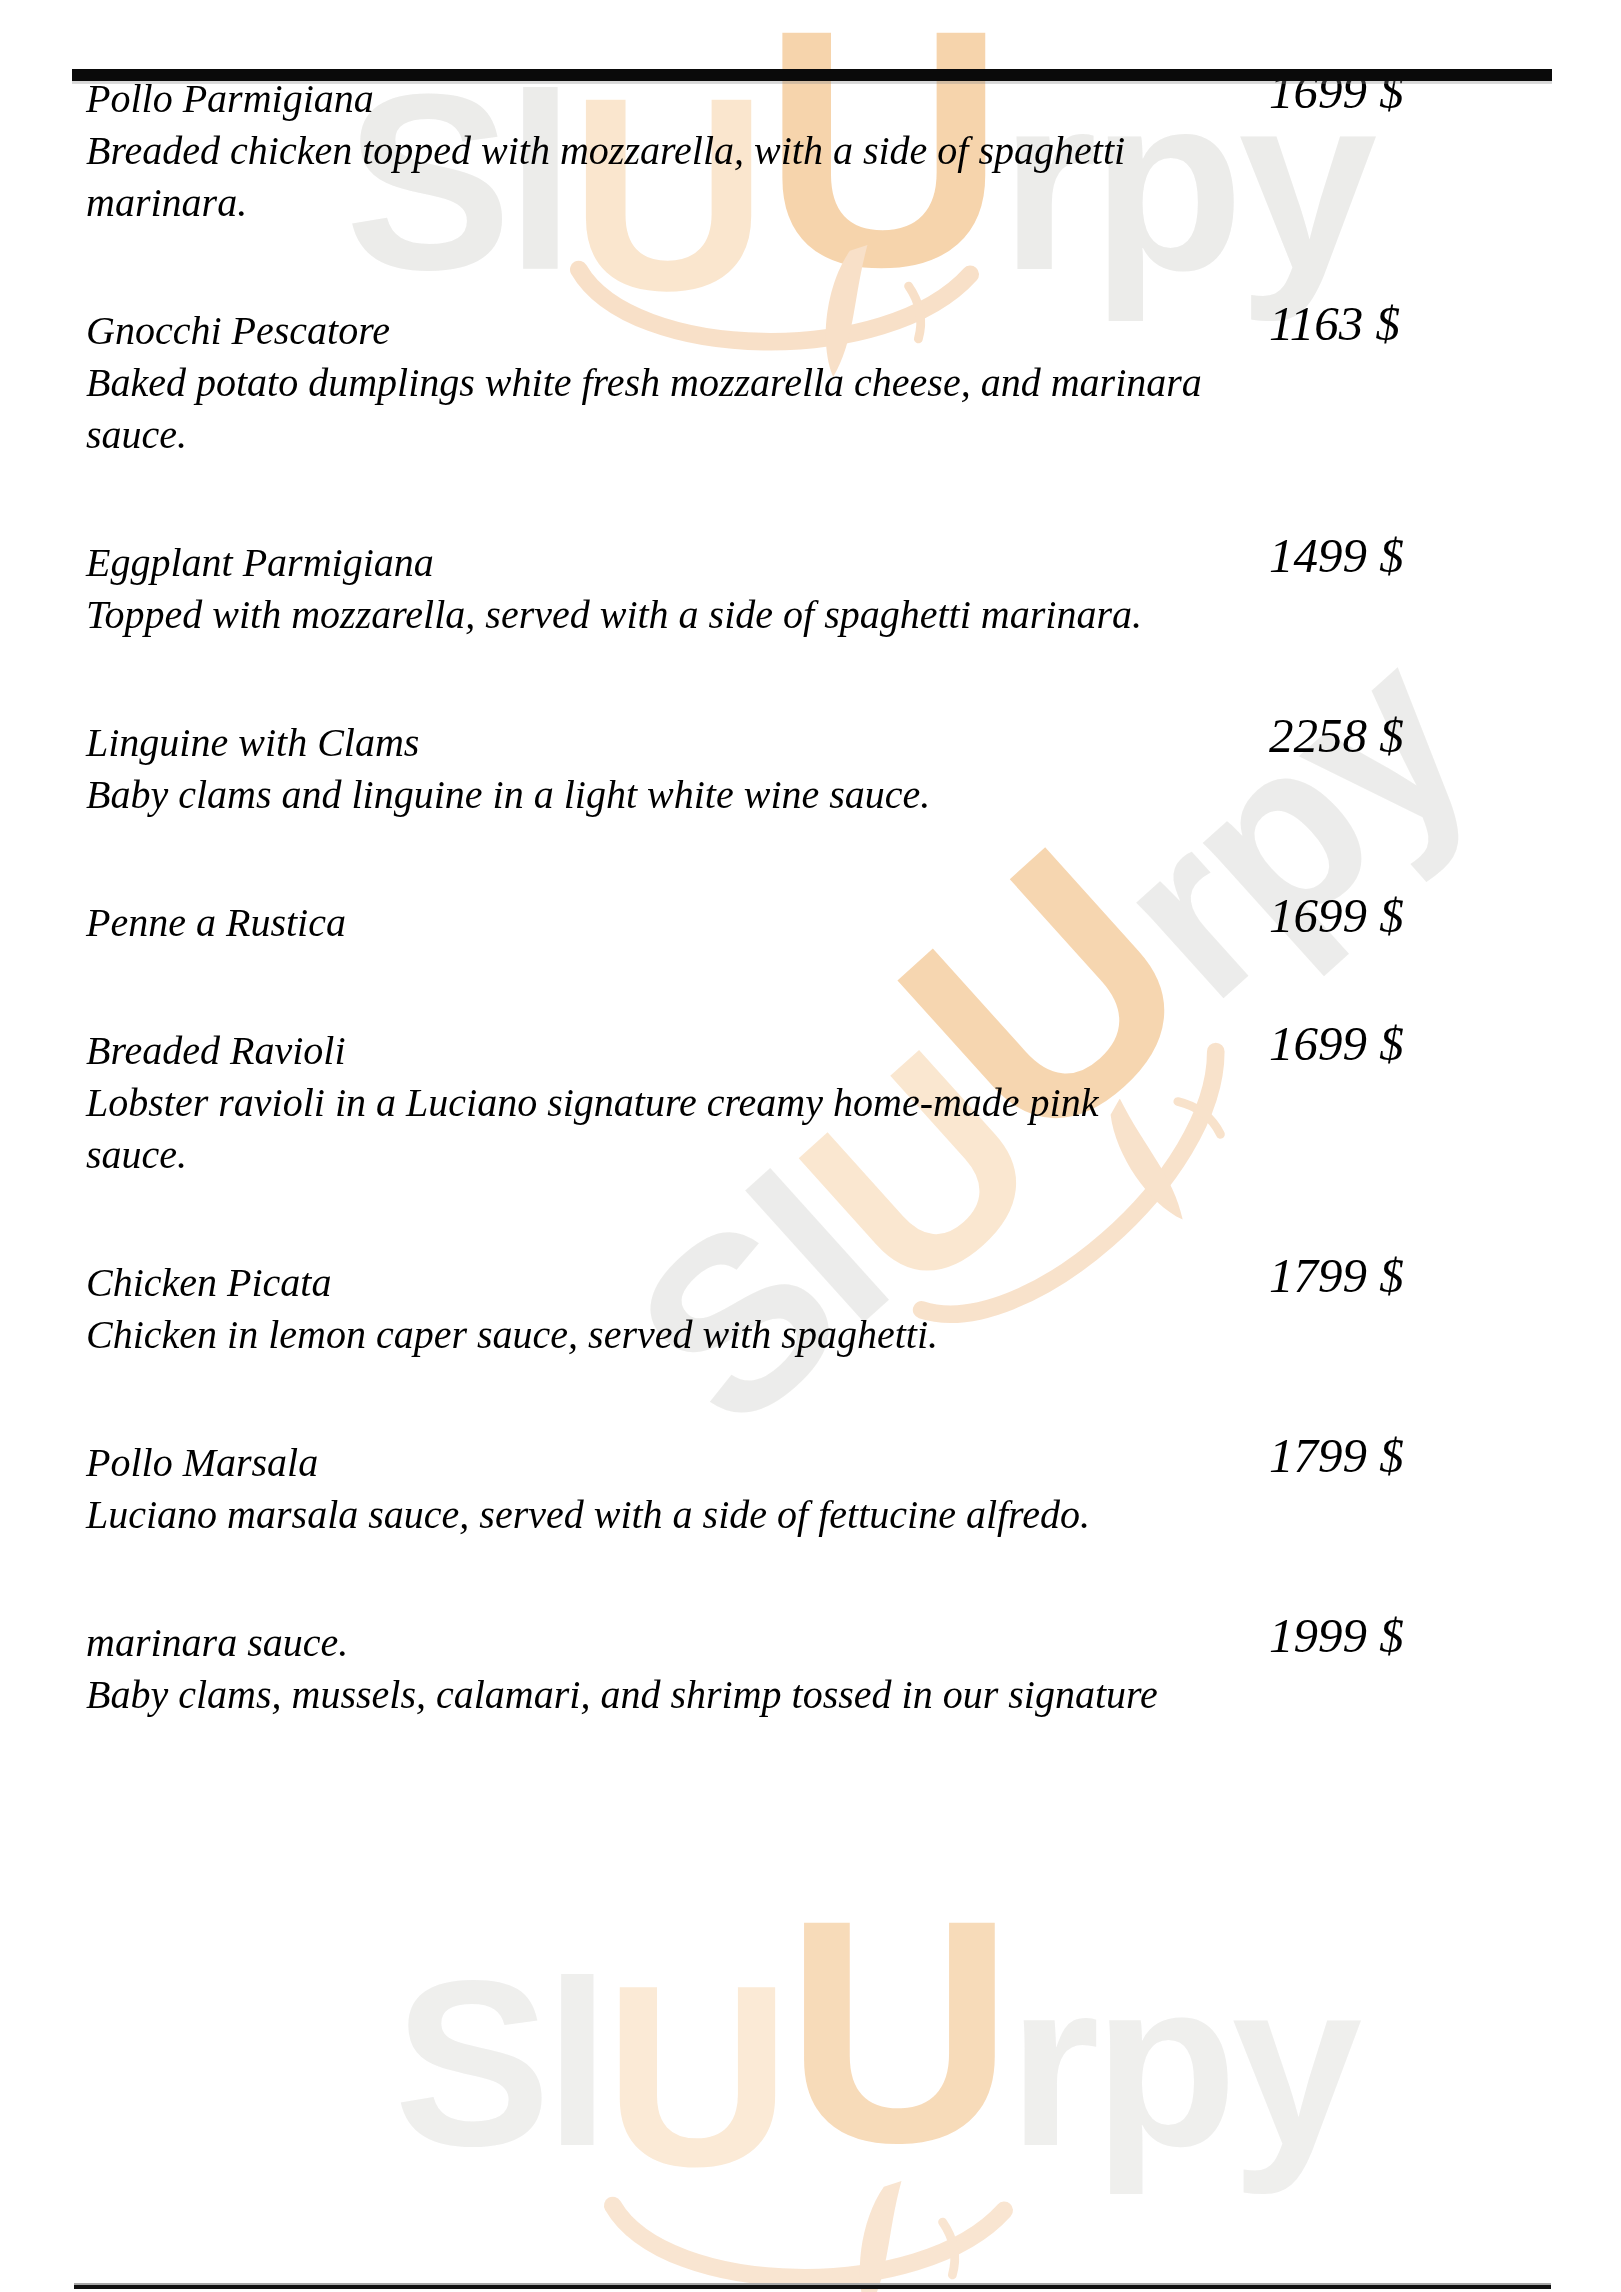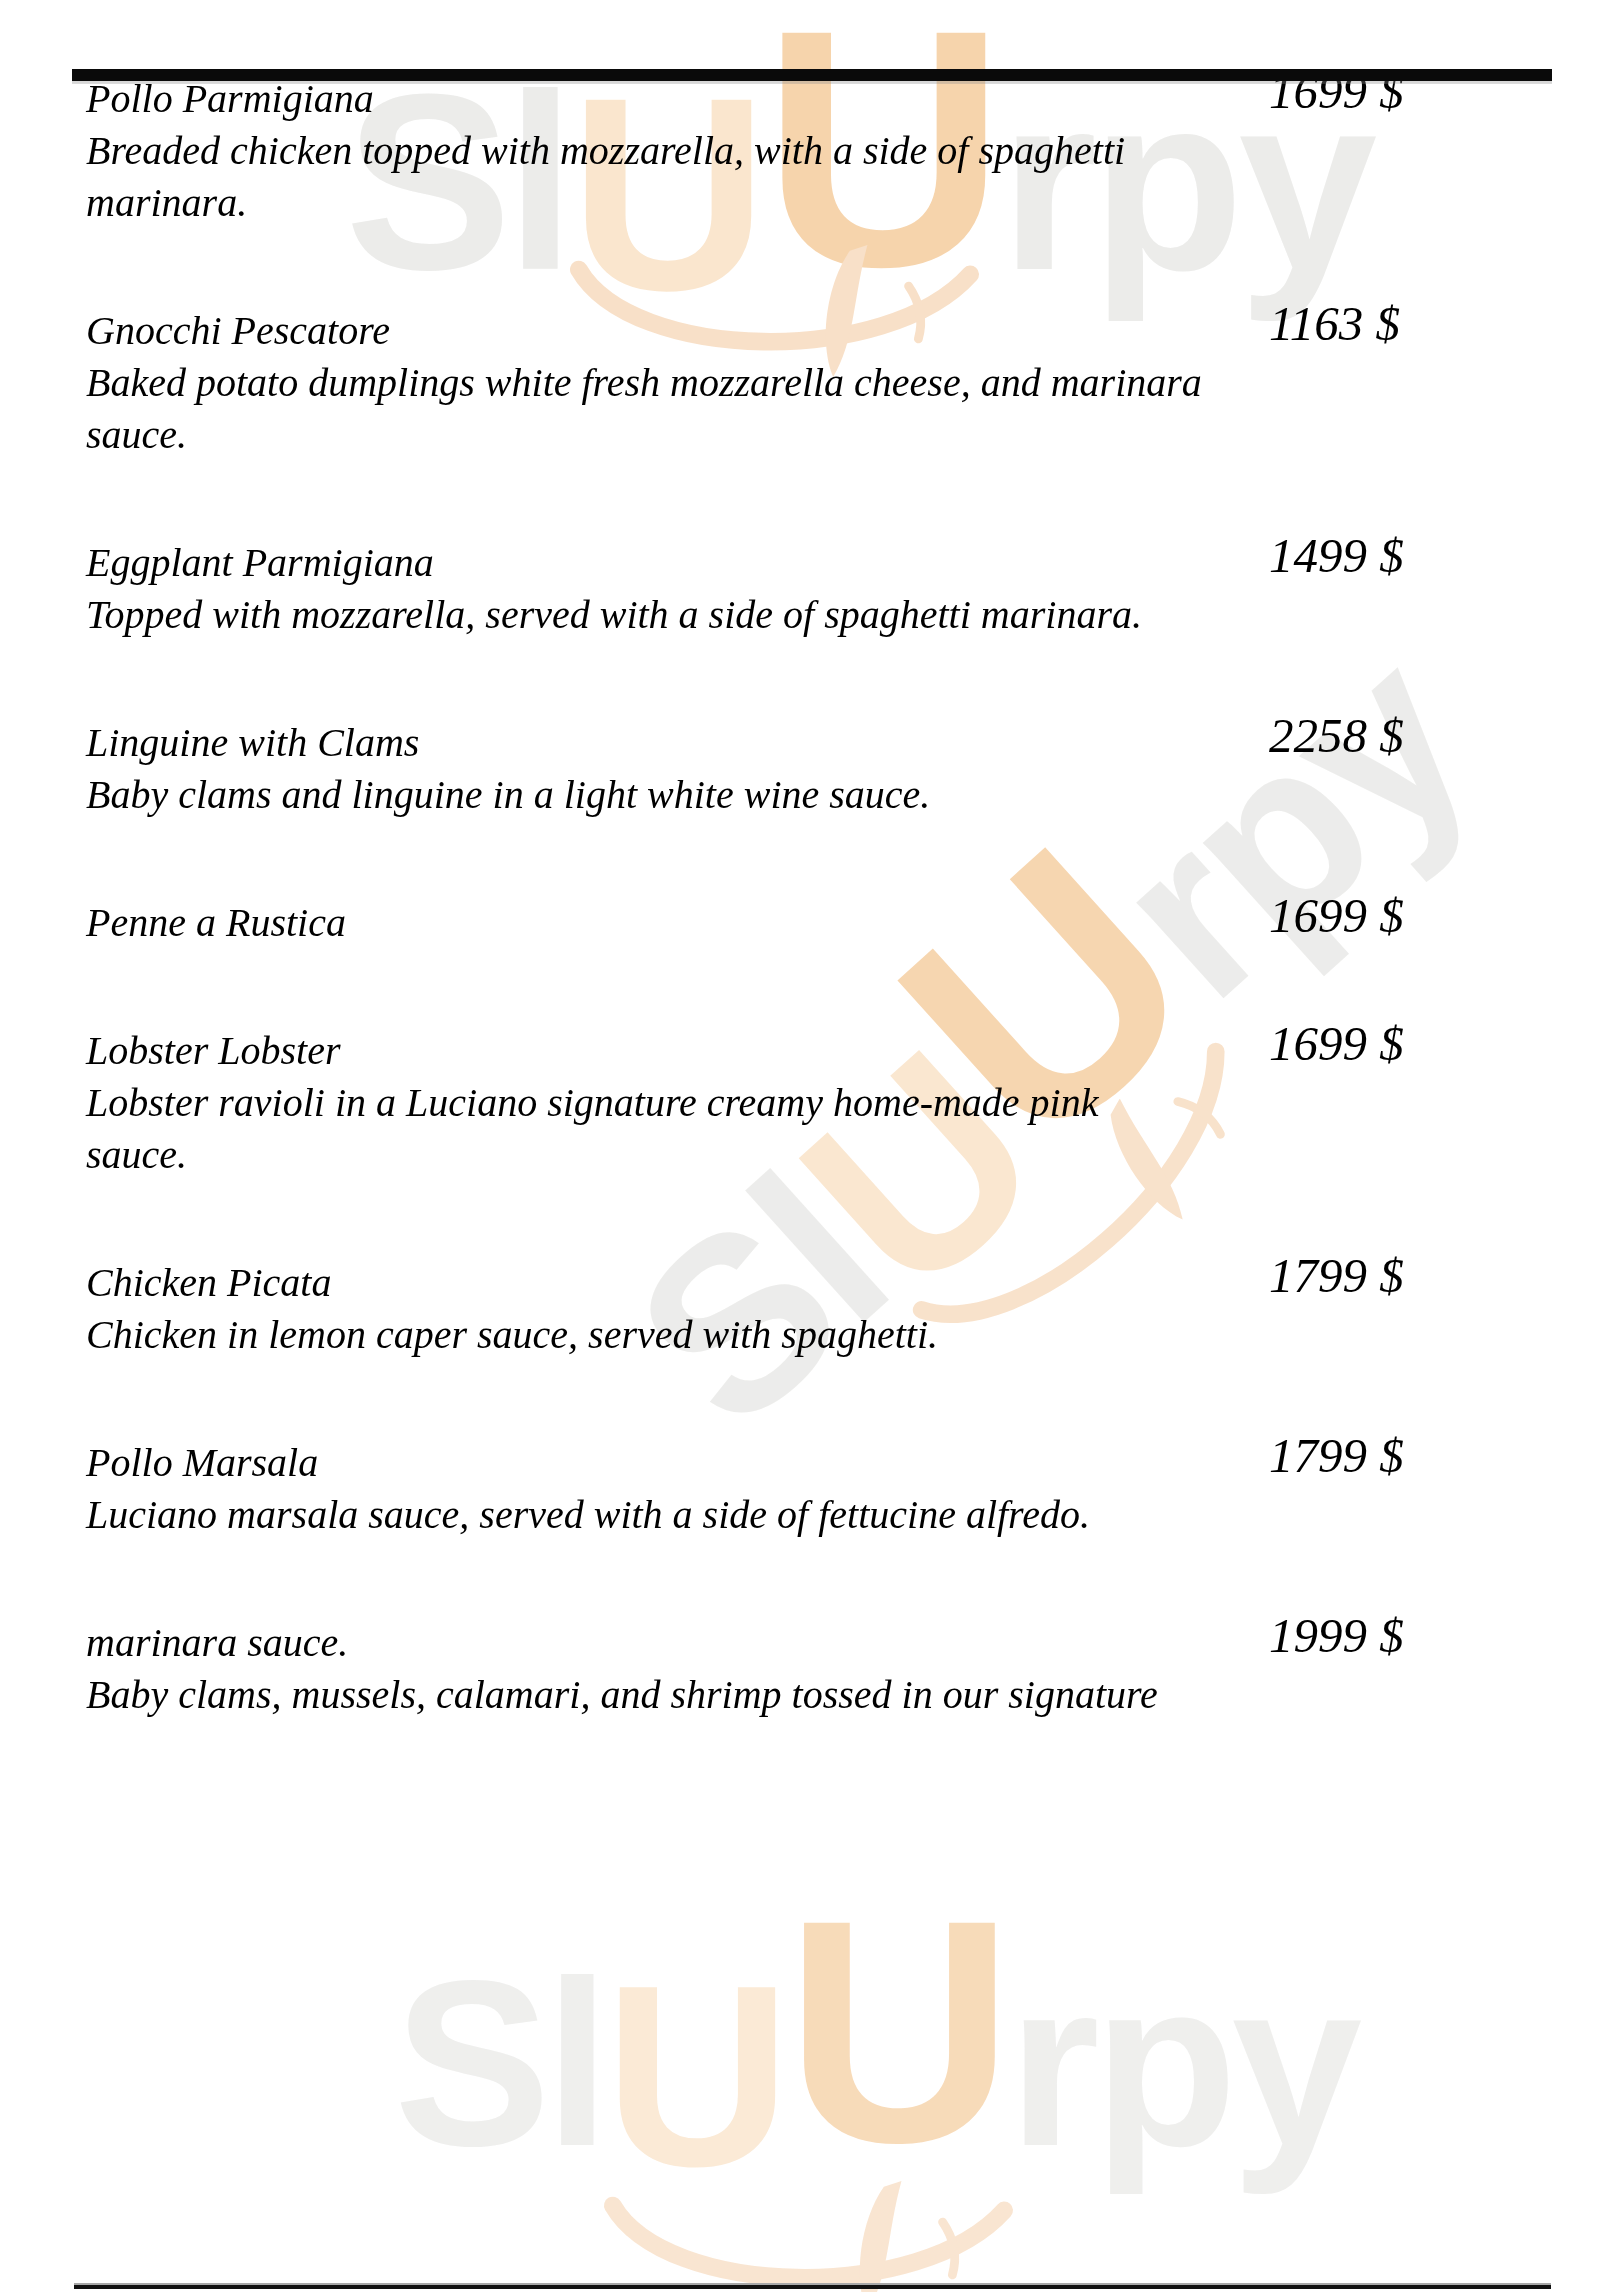--- a/index.html
+++ b/index.html
@@ -118,21 +118,21 @@
           <div class="dline">Baby clams and linguine in a light white wine sauce.</div>
         </div>
     </div>
 
     <div class="item">
       <span class="name">Penne a Rustica</span>
       <span class="price">1699 $</span>
     </div>
 
     <div class="item">
-      <span class="name">Lobster Lobster</span>
+      <span class="name">Breaded Ravioli</span>
       <span class="price">1699 $</span>
       <div class="descs">
           <div class="dline">Lobster ravioli in a Luciano signature creamy home-made pink</div>
           <div class="dline">sauce.</div>
         </div>
     </div>
 
     <div class="item">
       <span class="name">Chicken Picata</span>
       <span class="price">1799 $</span>

